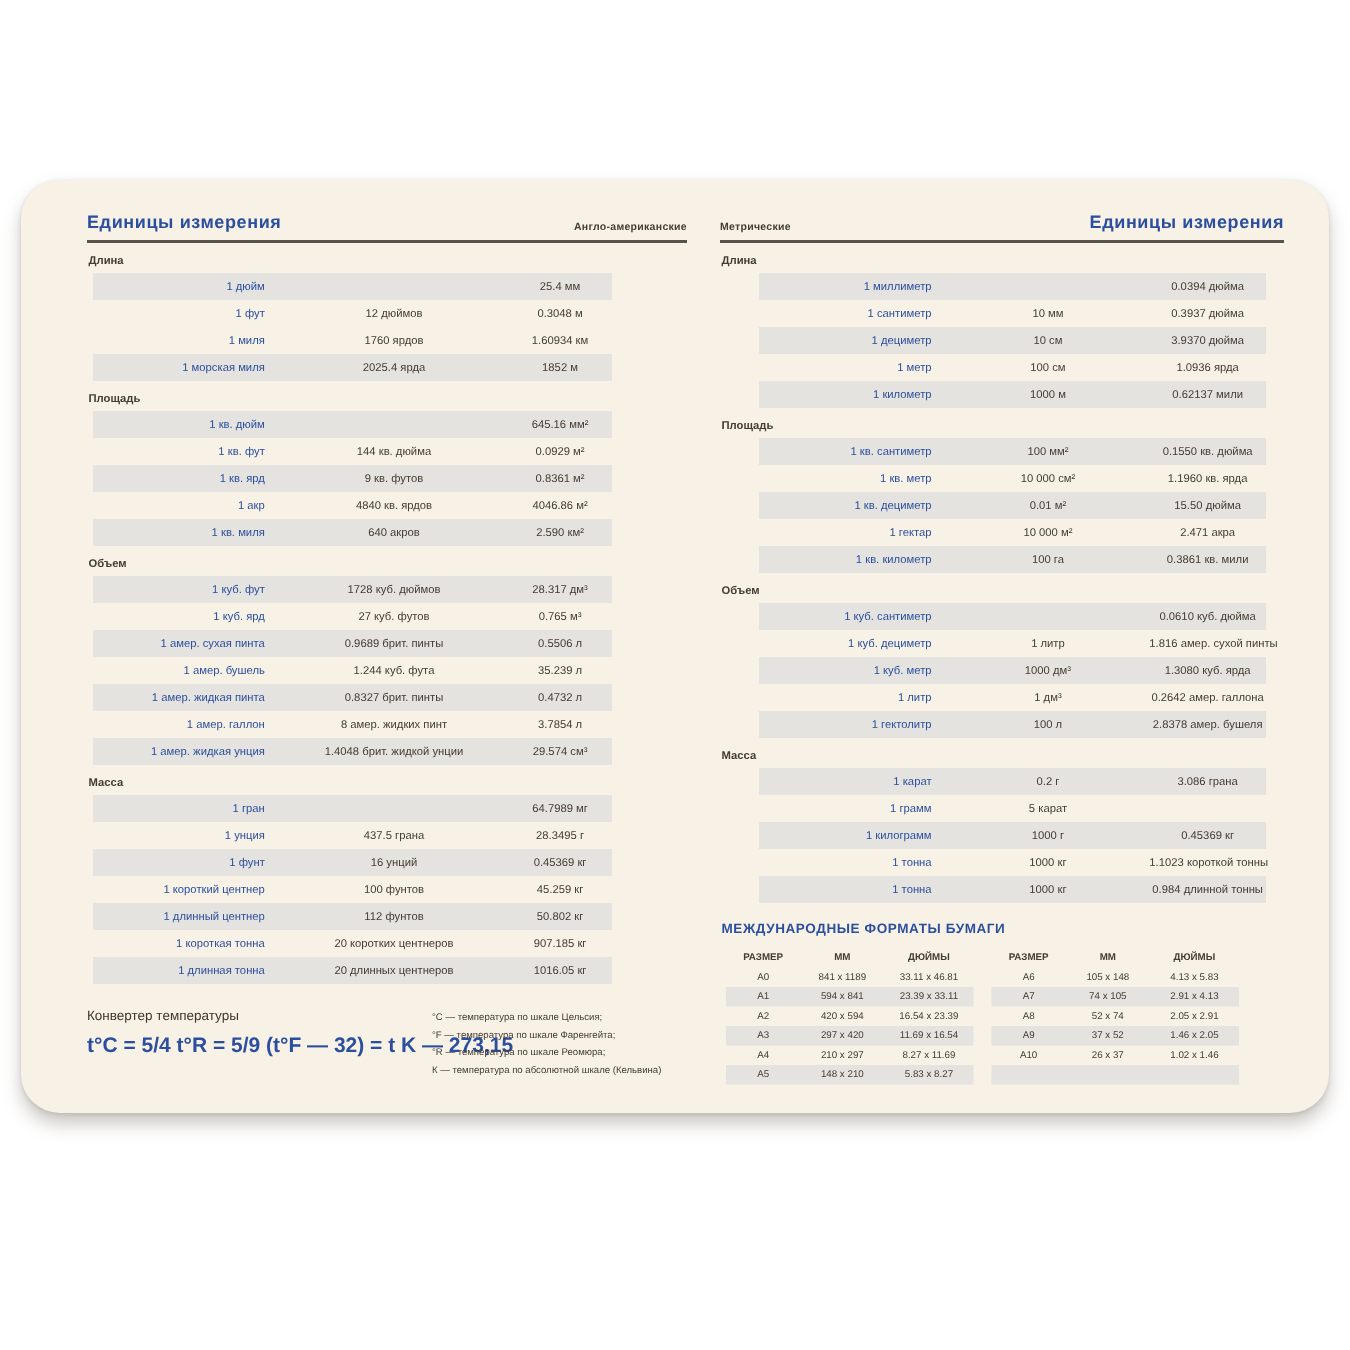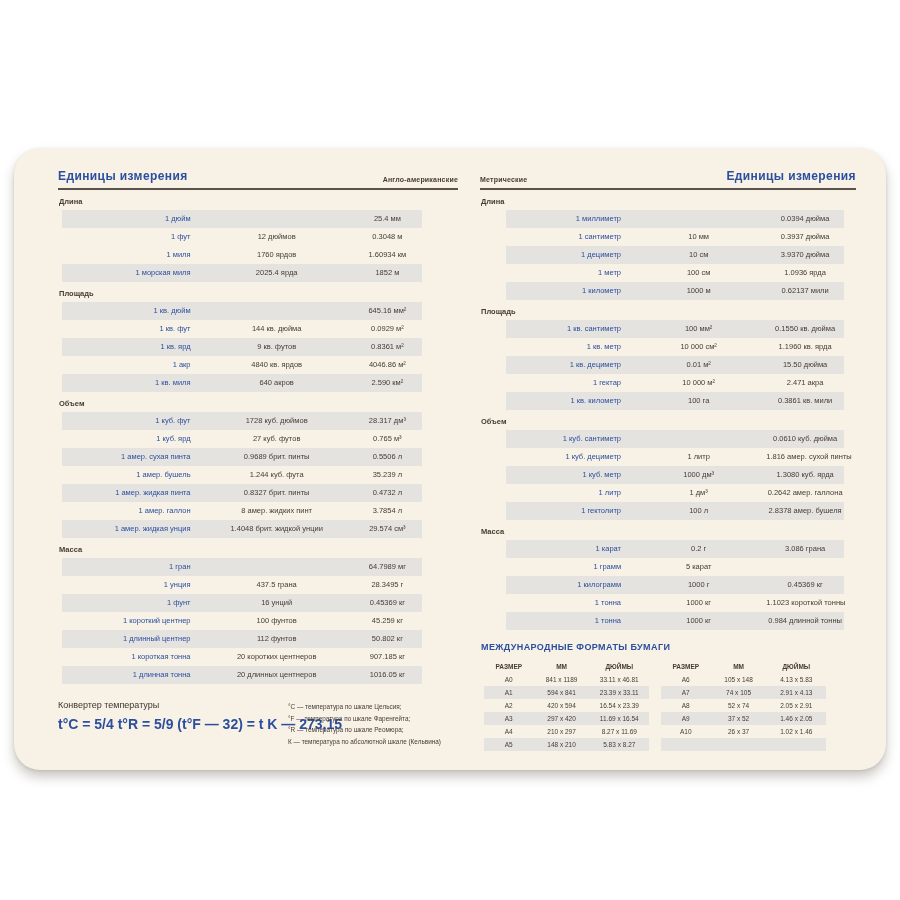--- a/index.html
+++ b/index.html
@@ -2,38 +2,38 @@
 <html><head>
 <meta charset="utf-8">
 <style>
   html,body{margin:0;padding:0;}
   body{
     width:900px;height:900px;position:relative;background:#ffffff;
     font-family:"Liberation Sans",sans-serif;color:#453c33;
     -webkit-font-smoothing:antialiased;
   }
   .page{
-    position:absolute;left:14px;top:148px;width:872px;height:622px;
+    position:absolute;left:14px;top:120px;width:872px;height:622px;
     background:#f7f1e6;border-radius:26px;
     box-shadow:0 7px 12px rgba(140,132,122,.45),0 1px 3px rgba(0,0,0,.12);
   }
   .half{position:absolute;top:14px;}
   .half.left{left:44px;width:400px;}
   .half.right{left:466px;width:376px;}
 
   .pgheader{
     display:flex;justify-content:space-between;align-items:flex-end;
     border-bottom:2px solid #59534c;padding-bottom:5px;height:21px;
   }
   .t-blue{color:#2b4f9e;font-weight:bold;font-size:12px;letter-spacing:.4px;}
   .t-dark{color:#453c33;font-weight:bold;font-size:7px;letter-spacing:.2px;}
 
   .sec-label{font-size:7.5px;font-weight:bold;color:#453c33;margin:7px 0 4px 1px;}
   .trow{display:grid;height:18px;line-height:18px;font-size:7.5px;margin-left:4px;}
-  .half.left  .trow{width:346px;grid-template-columns:36% 44% 20%;padding-left:14px;}
+  .half.left  .trow{width:346px;grid-template-columns:36% 44% 20%;}
   .half.right .trow{width:338px;grid-template-columns:37% 40% 23%;margin-left:26px;}
   .trow.shaded{background:#e5e3e0;}
   .c1{text-align:right;color:#2b4f9e;padding-right:10px;white-space:nowrap;}
   .c2{text-align:center;color:#453c33;white-space:nowrap;}
   .c3{text-align:center;color:#453c33;white-space:nowrap;}
 
   .tempconv{position:relative;margin-top:16px;height:60px;}
   .tctitle{font-size:9px;font-weight:normal;color:#3f362e;}
   .tcformula{font-size:14px;font-weight:bold;color:#2b4f9e;margin-top:6px;white-space:nowrap;}
   .tcnotes{position:absolute;left:230px;top:1px;width:170px;font-size:6.4px;

